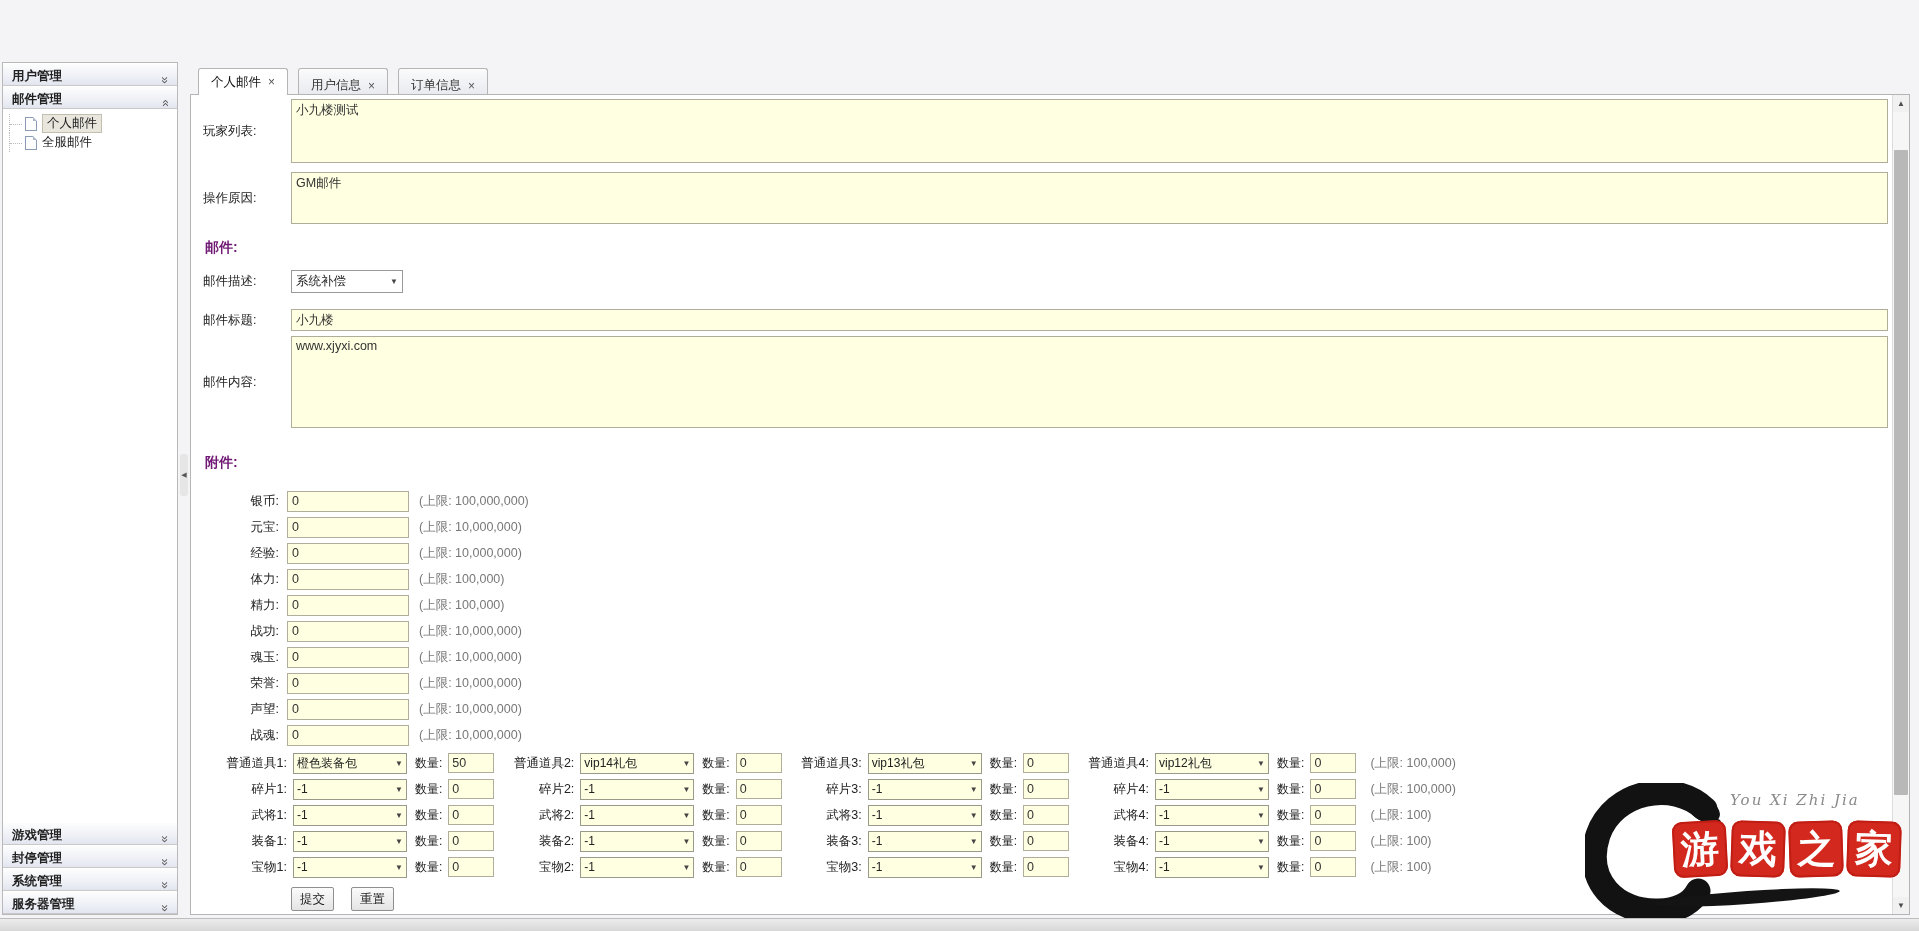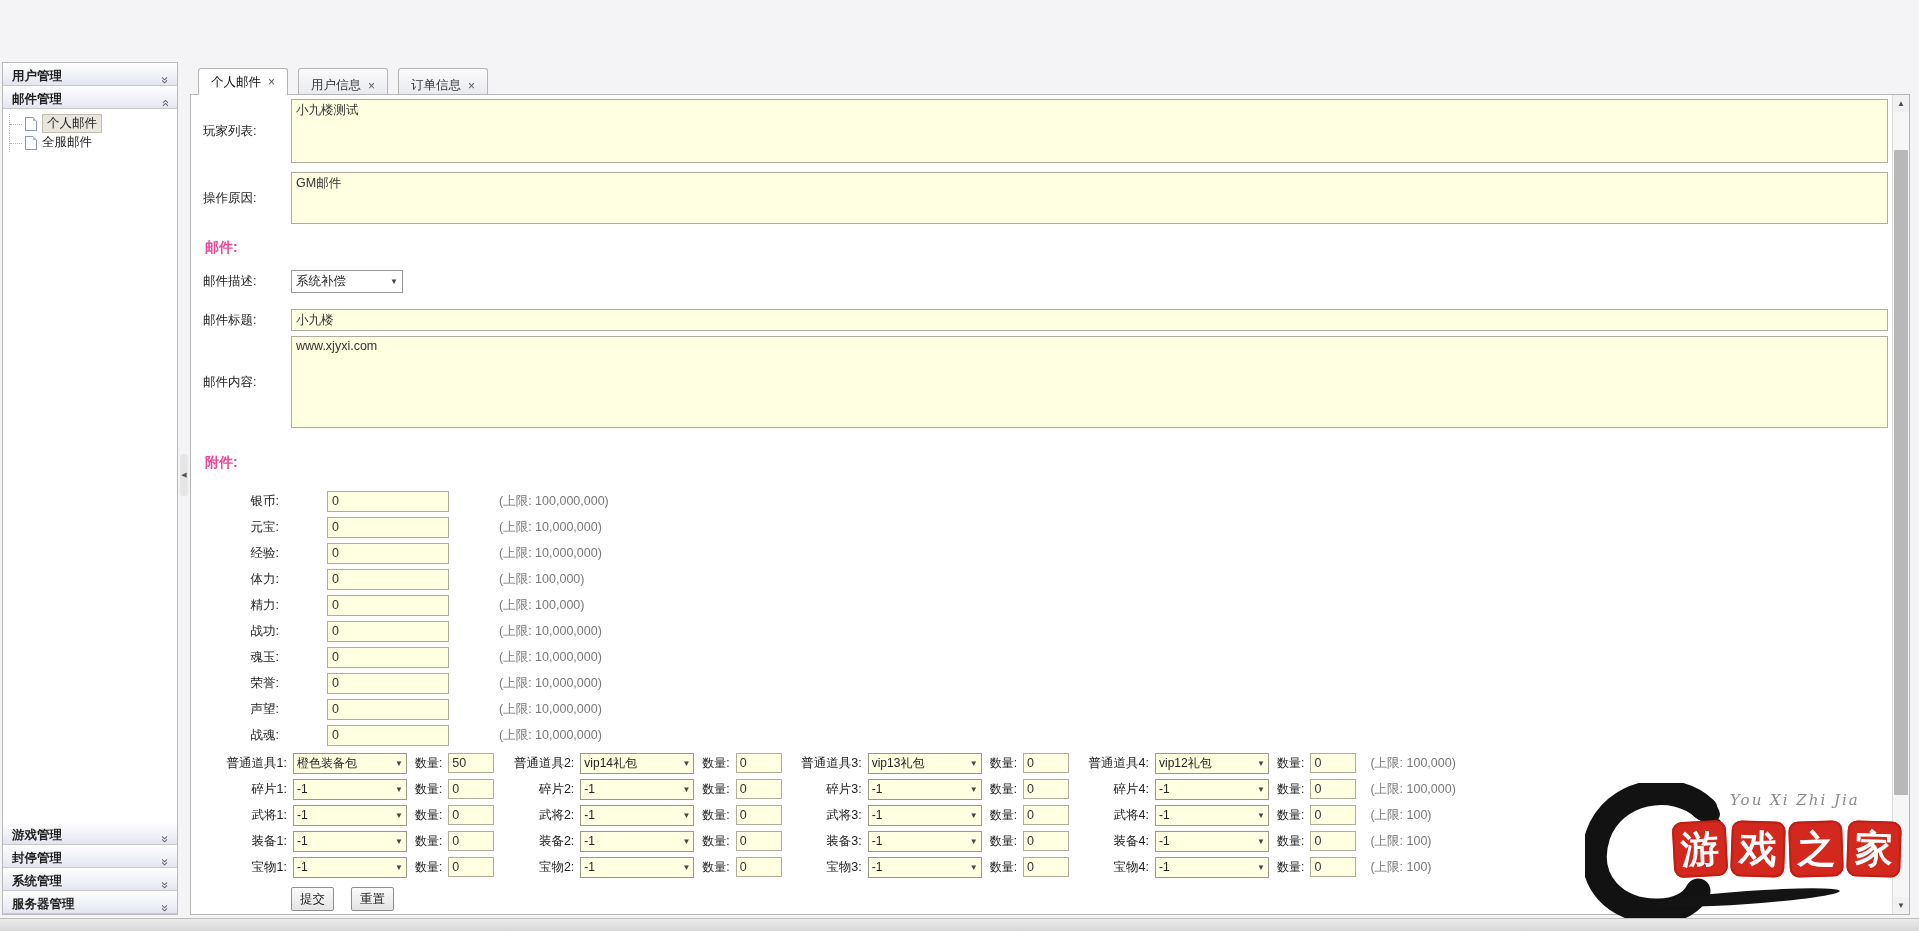--- a/index.html
+++ b/index.html
@@ -58,30 +58,30 @@
   .vs-up { top:0; } .vs-down { bottom:0; }
   .vs-thumb { position:absolute; left:1px; width:14px; top:55px; height:645px; background:#b8b8b8; border-radius:1px; cursor:pointer; }
 
   
   .frow { display:flex; align-items:center; }
   .flbl { width:84px; flex:0 0 84px; margin-right:4px; font-size:12.5px; color:#222; }
   .ta { flex:1; margin-right:2px; background:#ffffe1; border:1px solid #b0ad9a; font-family:"Liberation Sans","DejaVu Sans",sans-serif; font-size:12.5px; color:#333; padding:2px 4px; resize:none; }
   .ta.h1 { height:64px; } .ta.h2 { height:52px; } .ta.h3 { height:92px; }
   .txt { flex:1; margin-right:2px; height:22px; background:#ffffe1; border:1px solid #b0ad9a; font-family:inherit; font-size:12.5px; color:#333; padding:0 4px; }
   .mt9{margin-top:9px;} .mt5{margin-top:5px;} .mt3{margin-top:16px;}
-  .section { font-size:14px; font-weight:bold; color:#ec4899; margin:15px 0 0 2px; height:18px; }
+  .section { font-size:14px; font-weight:bold; color:#701a75; margin:15px 0 0 2px; height:18px; }
   .selectbox { height:23px; border:1px solid #9a9a9a; background:#fff; display:flex; align-items:center; padding:0 4px; cursor:pointer; }
   .selectbox.white { width:112px; margin-top:13px; }
   .selectbox .selval { flex:1; font-size:12.5px; color:#222; }
   .selectbox .arrow { font-size:8px; color:#444; margin-left:4px; }
   .descrow { margin-top:0px; }
 
   
   .stats { margin-top:16px; }
-  .stat-row { display:flex; align-items:center; height:26px;gap:40px; }
+  .stat-row { display:flex; align-items:center; height:26px; }
   .stat-row .slbl { width:76px; flex:0 0 76px; text-align:right; margin-right:8px; font-size:12.5px; color:#222; }
   .stat-row input { width:122px; height:21px; background:#ffffe1; border:1px solid #b0ad9a; font-family:inherit; font-size:12.5px; color:#333; padding:0 4px; }
   .hint { margin-left:10px; font-size:12.5px; color:#787878; }
 
   
   .items { margin-top:2px; }
   .item-row { display:flex; align-items:center; height:26px; }
   .icell { display:flex; align-items:center; margin-right:4px; }
   .icell .ilbl { width:76px; flex:0 0 76px; text-align:right; margin-right:6px; font-size:12.5px; color:#222; }
   .icell.first .ilbl { width:84px; flex:0 0 84px;text-align:right; }

